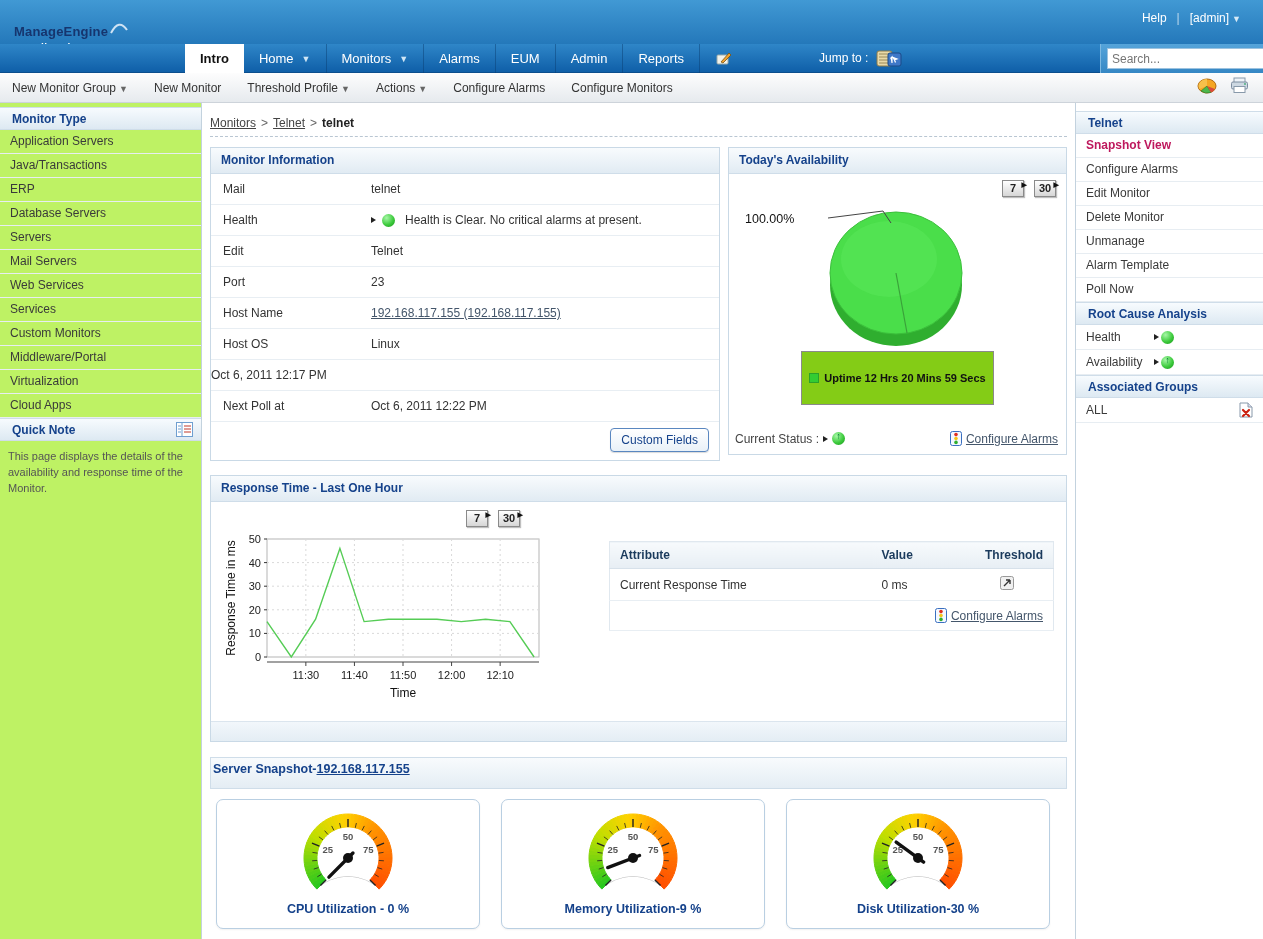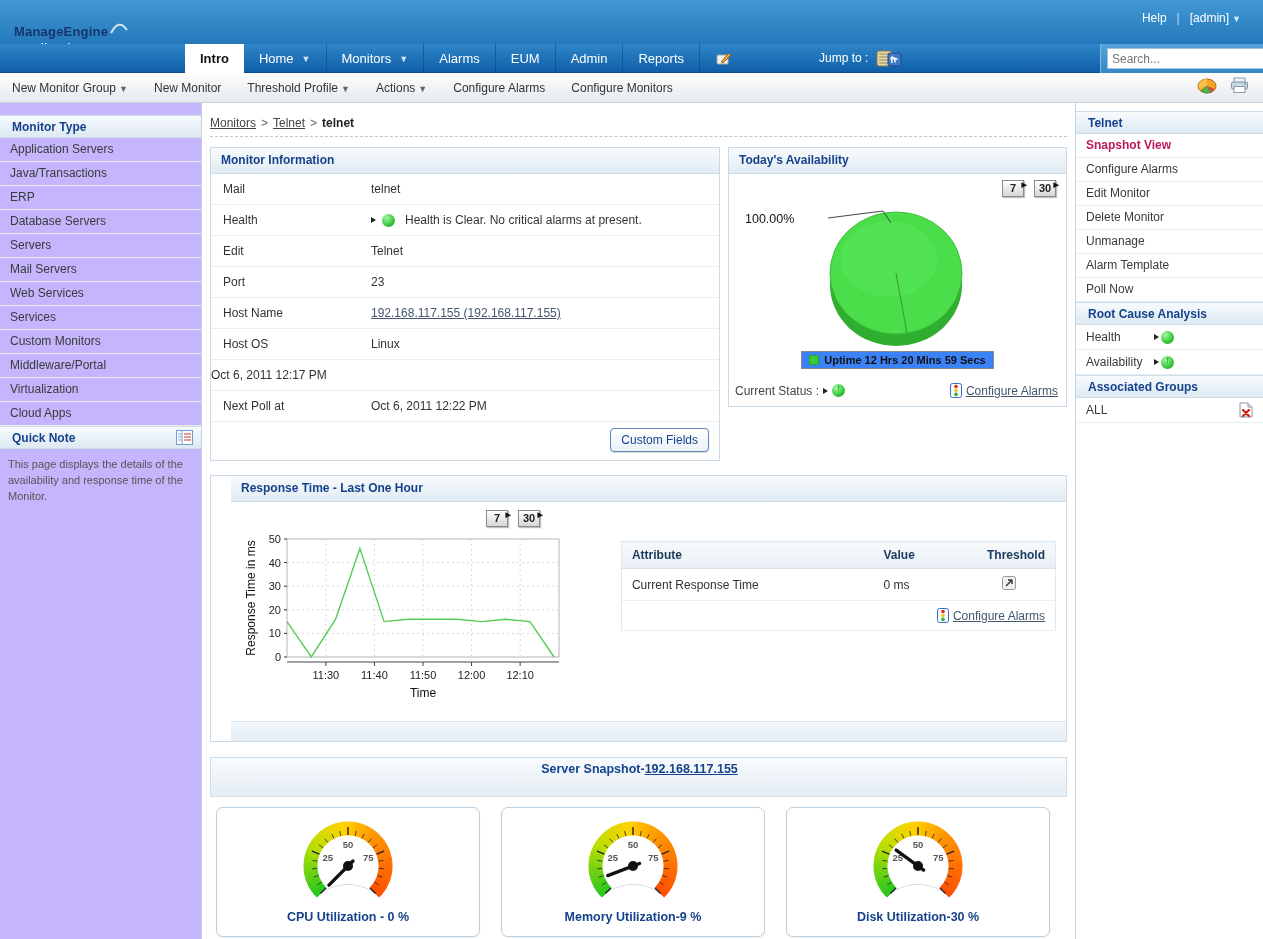--- a/index.html
+++ b/index.html
@@ -31,21 +31,21 @@
   .search-box input { flex:1; border:none; outline:none; font-size:12px; color:#777; padding:0 4px; font-family:"Liberation Sans",sans-serif; }
 
   
   .toolbar { height:30px; background:linear-gradient(#fdfdfd,#e6eaee); border-bottom:1px solid #cdd3da; display:flex; align-items:center; padding:0 12px; position:relative; }
   .toolbar-item { font-size:12px; color:#333; margin-right:26px; cursor:pointer; }
   .toolbar-item .caret { font-size:9px; color:#666; margin-left:3px; }
   .toolbar-icons { position:absolute; right:14px; top:4px; display:flex; gap:12px; align-items:center; }
 
   
   .content { display:flex; height:836px; }
-  aside.left { width:202px; border-right:1px solid #c3d2de; background:#c4b5fd; padding-top:12px; }
+  aside.left { width:202px; border-right:1px solid #c3d2de; background:#bef264; padding-top:4px; }
   main.center { width:873px; padding:0 8px; }
   aside.right { width:188px; border-left:1px solid #c3d2de; background:#fff; padding-top:8px; }
 
   .side-header { height:23px; background:linear-gradient(#f7fbfe,#dde9f2); border-top:1px solid #cfdde9; border-bottom:1px solid #cfdde9; color:#15428b; font-weight:bold; font-size:12px; line-height:22px; padding-left:12px; position:relative; }
   .side-item { height:24px; line-height:23px; font-size:12px; color:#3a3a3a; padding-left:10px; border-bottom:1px solid #e7edf2; cursor:pointer; }
   .side-item.active { color:#be185d; font-weight:bold; }
   .note-text { font-size:11px; color:#555; padding:8px 8px 0 8px; line-height:1.45; }
   .qnote-icon { position:absolute; right:8px; top:3px; }
   .rca-item { display:flex; align-items:center; height:25px; border-bottom:1px solid #e7edf2; padding-left:10px; font-size:12px; color:#3a3a3a; }
   .rca-item .lbl { width:68px; }
@@ -66,39 +66,39 @@
   .mi-label { width:160px; padding:8px 0 8px 12px; }
   .mi-value { flex:1; padding:8px 0; display:flex; align-items:center; gap:6px; }
   .mi-value a { color:#44566b; text-decoration:underline; }
   .mi-footer { display:flex; justify-content:flex-end; padding:6px 10px 8px 0; }
   .custom-fields-btn { font-size:12px; color:#15428b; background:linear-gradient(#fff,#e9f1f8); border:1px solid #5a87c0; border-radius:4px; padding:4px 10px; cursor:pointer; box-shadow:0 1px 1px rgba(0,0,0,.15); }
 
   .av-panel { flex:1; min-height:256px; }
   .range-row { display:flex; justify-content:flex-end; gap:10px; padding:6px 10px 0 0; }
   .range-btn { position:relative; min-width:22px; height:17px; background:linear-gradient(#ffffff,#d6d6d6); border:1px solid #8a8a8a; font-size:11px; font-weight:bold; color:#222; text-align:center; line-height:15px; cursor:pointer; box-shadow:1px 1px 1px rgba(0,0,0,.25); padding:0 3px; }
   .range-btn .tri { position:absolute; right:-4px; top:-4px; font-size:7px; color:#111; }
-  .legend-box { display:flex; align-items:center; gap:5px; border:1px solid #8a8a8a; background:#3b82f6; width:fit-content; margin:2px auto 4px; padding:2px 7px; font-size:11px; font-weight:bold; color:#111; }
+  .legend-box { display:flex; align-items:center; gap:5px; border:1px solid #8a8a8a; background:#84cc16; width:fit-content; margin:2px auto 16px; padding:20px 7px; font-size:11px; font-weight:bold; color:#111; }
   .legend-swatch { width:10px; height:10px; background:#33cc33; border:1px solid #2aa22a; }
   .status-row { display:flex; justify-content:space-between; align-items:center; padding:10px 8px 8px 6px; font-size:12px; color:#444; }
   .status-left { display:flex; align-items:center; gap:4px; }
   .cfg-link { display:flex; align-items:center; gap:4px; font-size:12px; }
   .cfg-link a { color:#44566b; text-decoration:underline; cursor:pointer; }
 
-  .rt-panel { margin-top:14px; position:relative;padding-left:20px; }
+  .rt-panel { margin-top:14px; position:relative; }
   .rt-body { display:flex; padding:4px 10px 0 10px; }
   .rt-chart-block { width:360px; }
   .rt-table-wrap { width:445px; margin-left:28px; margin-top:10px; }
   table.attr { width:100%; border-collapse:collapse; font-size:12px; color:#333; border:1px solid #e0e8ef; }
   table.attr th { background:linear-gradient(#f7fafc,#e7eef4); color:#1a3a5c; font-weight:bold; text-align:left; padding:6px 10px; border-bottom:1px solid #d7e1ea; }
   table.attr td { padding:7px 10px; border-bottom:1px solid #e8eef3; }
   table.attr .num { width:90px; }
   table.attr .th-col { width:92px; text-align:right; }
   .rt-footer { height:20px; background:linear-gradient(#f2f7fb,#e4edf4); border-top:1px solid #dbe5ee; margin-top:14px; }
 
-  .snap-header { margin-top:15px; height:40px; background:linear-gradient(#f8fbfd,#e4edf4); border:1px solid #cfdde9; color:#15428b; font-weight:bold; font-size:12.5px; line-height:23px; padding-left:2px;text-align:center; }
+  .snap-header { margin-top:15px; height:32px; background:linear-gradient(#f8fbfd,#e4edf4); border:1px solid #cfdde9; color:#15428b; font-weight:bold; font-size:12.5px; line-height:23px; padding-left:2px; }
   .snap-header a { color:#15428b; text-decoration:underline; cursor:pointer; }
   .gauge-row { display:flex; gap:21px; margin:10px 2px 0 6px; }
   .gauge-card { width:264px; height:130px; background:#fff; border:1px solid #b9cfe2; border-radius:7px; display:flex; flex-direction:column; align-items:center; justify-content:flex-start; padding-top:4px; box-shadow:0 1px 2px rgba(0,0,0,.06); }
   .gauge-label { font-size:12.5px; font-weight:bold; color:#15428b; margin-top:2px; }
 
   
   .sphere { width:13px; height:13px; border-radius:50%; background:radial-gradient(circle at 35% 30%, #a6f7a6 0%, #3ecb3e 55%, #149214 100%); display:inline-block; position:relative; flex:none; }
   .sphere.up::after { content:"↑"; position:absolute; left:0; top:-1px; width:13px; text-align:center; font-size:9px; font-weight:bold; color:#073; }
   .cursor-tri { width:0; height:0; border-left:5px solid #222; border-top:3px solid transparent; border-bottom:3px solid transparent; display:inline-block; flex:none; }
   svg text { font-family:"Liberation Sans",sans-serif; }

